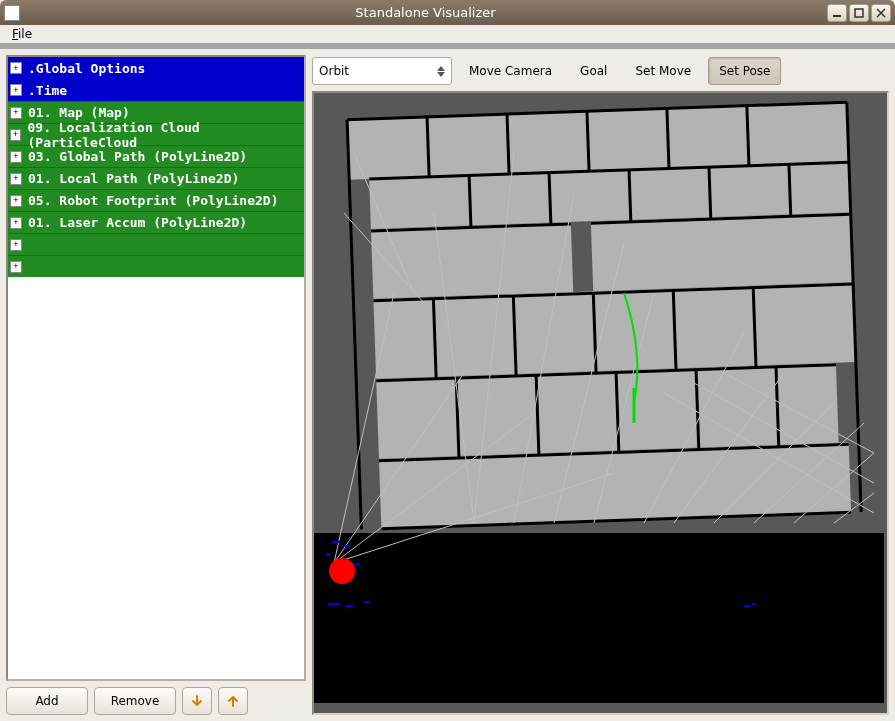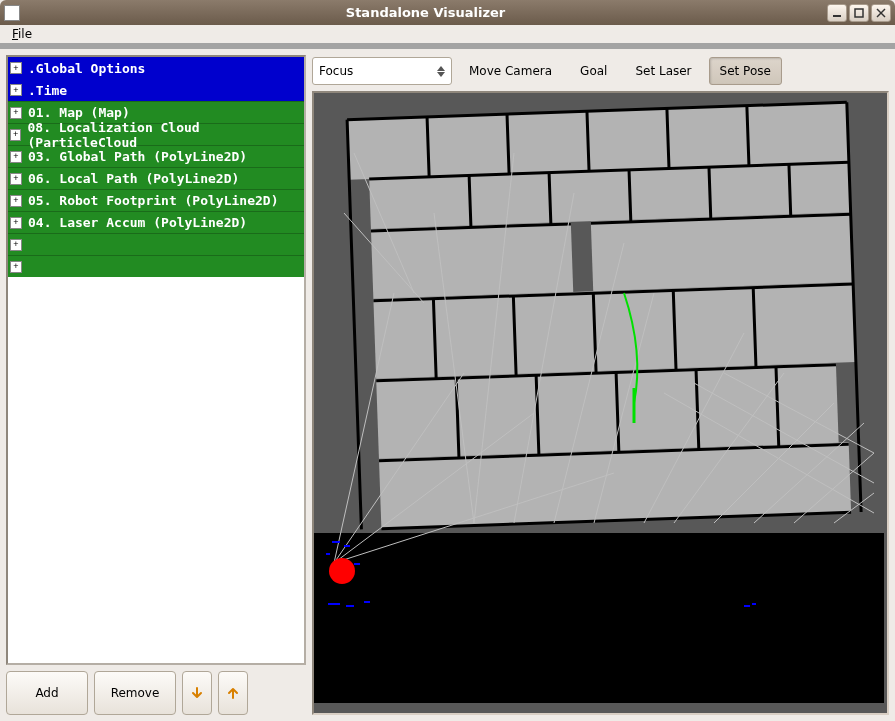--- a/index.html
+++ b/index.html
@@ -1,37 +1,37 @@
 <!DOCTYPE html>
 <html><head>
 <meta charset="utf-8">
 <style>
 * { box-sizing: border-box; margin: 0; padding: 0; }
 body { font-family: "DejaVu Sans", sans-serif; font-size: 12px; background: #efebe7; width: 895px; height: 721px; overflow: hidden; }
 
 .titlebar { height: 25px; background: linear-gradient(to bottom, #8b7b6b, #6b5b4b); display: flex; align-items: center; padding: 0 4px; border-radius: 6px 6px 0 0; }
 .titlebar-icon { width: 16px; height: 16px; background: #fff; border: 1px solid #888; margin-right: 6px; }
-.titlebar-title { flex: 1; text-align: center; color: #fff; font-weight: bold; font-size: 13px; }
+.titlebar-title { flex: 1; text-align: center; color: #fff; font-weight: normal; font-size: 13px; }
 .win-btn { width: 20px; height: 18px; margin-left: 2px; background: linear-gradient(to bottom, #fdf6ee, #d9cfc4); border: 1px solid #a89b8c; border-radius: 3px; display: flex; align-items: center; justify-content: center; }
 .win-btn svg { width: 10px; height: 10px; }
 
 .menubar { height: 24px; display: flex; align-items: flex-end; padding: 0 6px; background: #efebe7; border-bottom: 6px solid #a3a3a3; }
 .menu-item { padding: 2px 6px; cursor: pointer; }
 .menu-item .ul { text-decoration: underline; }
 
 .content { display: flex; height: 672px; padding: 6px; gap: 6px; }
 .left-panel { width: 300px; display: flex; flex-direction: column; }
 .tree { flex: 1; background: #fff; border: 2px solid #b5aea5; border-top-color: #8f877c; border-left-color: #8f877c; overflow: hidden; }
 .tree-row { height: 22px; display: flex; align-items: center; padding: 0 2px; font-family: monospace; font-size: 13px; font-weight: bold; }
 .tree-row.blue { background: #0000cd; color: #fff; }
 .tree-row.green { background: #228b22; color: #fff; border-top: 1px solid #1a6b1a; }
 .expand { width: 12px; height: 12px; border: 1px solid #888; background: #fff; color: #000; display: flex; align-items: center; justify-content: center; font-size: 9px; line-height: 1; margin-right: 6px; font-family: sans-serif; font-weight: normal; }
 
 .btn-row { display: flex; gap: 6px; padding-top: 6px; align-items: center; }
-.btn { height: 44px; background: linear-gradient(to bottom, #fdfbf8, #e8e2da); border: 1px solid #b0a798; border-radius: 4px; padding: 0 14px; display: flex; align-items: center; justify-content: center; cursor: pointer; font-size: 12px; }
+.btn { height: 28px; background: linear-gradient(to bottom, #fdfbf8, #e8e2da); border: 1px solid #b0a798; border-radius: 4px; padding: 0 14px; display: flex; align-items: center; justify-content: center; cursor: pointer; font-size: 12px; }
 .btn.small { padding: 0 6px; width: 30px; }
 .arrow-down { width: 14px; height: 14px; }
 .arrow-up { width: 14px; height: 14px; }
 
 .right-panel { flex: 1; display: flex; flex-direction: column; }
 .toolbar { display: flex; gap: 6px; align-items: center; height: 32px; margin-bottom: 4px; }
 .combo { width: 140px; height: 28px; background: #fff; border: 1px solid #b0a798; border-radius: 3px; display: flex; align-items: center; padding: 0 6px; justify-content: space-between; cursor: pointer; }
 .combo-arrows { display: flex; flex-direction: column; gap: 1px; }
 .combo-arrows svg { width: 8px; height: 5px; }
 .tool-btn { height: 28px; padding: 0 10px; background: transparent; border: 1px solid transparent; border-radius: 3px; display: flex; align-items: center; cursor: pointer; }
@@ -78,37 +78,37 @@
         <div class="tree-row blue">
           <div class="expand">+</div>
           <span>.Time</span>
         </div>
         <div class="tree-row green">
           <div class="expand">+</div>
           <span>01. Map (Map)</span>
         </div>
         <div class="tree-row green">
           <div class="expand">+</div>
-          <span>08. Localization Cloud (ParticleCloud</span>
+          <span>09. Localization Cloud (ParticleCloud</span>
         </div>
         <div class="tree-row green">
           <div class="expand">+</div>
           <span>03. Global Path (PolyLine2D)</span>
         </div>
         <div class="tree-row green">
           <div class="expand">+</div>
-          <span>06. Local Path (PolyLine2D)</span>
+          <span>01. Local Path (PolyLine2D)</span>
         </div>
         <div class="tree-row green">
           <div class="expand">+</div>
           <span>05. Robot Footprint (PolyLine2D)</span>
         </div>
         <div class="tree-row green">
           <div class="expand">+</div>
-          <span>04. Laser Accum (PolyLine2D)</span>
+          <span>01. Laser Accum (PolyLine2D)</span>
         </div>
         <div class="tree-row green">
           <div class="expand">+</div>
         </div>
         <div class="tree-row green">
           <div class="expand">+</div>
         </div>
       </div>
     <div class="btn-row">
       <div class="btn" style="width:82px">
@@ -126,38 +126,38 @@
         <svg class="arrow-up" viewBox="0 0 14 14">
             <path d="M7 12 L7 5 M3 7 L7 3 L11 7" fill="none" stroke="#d88000" stroke-width="2" stroke-linecap="round" stroke-linejoin="round"></path>
           </svg>
       </div>
     </div>
   </div>
 
   <div class="right-panel">
     <div class="toolbar">
       <div class="combo">
-        <span>Focus</span>
+        <span>Orbit</span>
         <span class="combo-arrows">
           <svg viewBox="0 0 8 5">
               <path d="M0 5 L4 0 L8 5 Z" fill="#555"></path>
             </svg>
           <svg viewBox="0 0 8 5">
               <path d="M0 0 L4 5 L8 0 Z" fill="#555"></path>
             </svg>
         </span>
       </div>
       <div class="tool-btn">
           <span>Move Camera</span>
         </div>
       <div class="tool-btn">
           <span>Goal</span>
         </div>
       <div class="tool-btn">
-          <span>Set Laser</span>
+          <span>Set Move</span>
         </div>
       <div class="tool-btn active">
           <span>Set Pose</span>
         </div>
     </div>
 
     <div class="viewport">
       <svg width="570" height="610" viewBox="0 0 570 610">
 
         <rect x="0" y="440" width="570" height="180" fill="#000"></rect>

